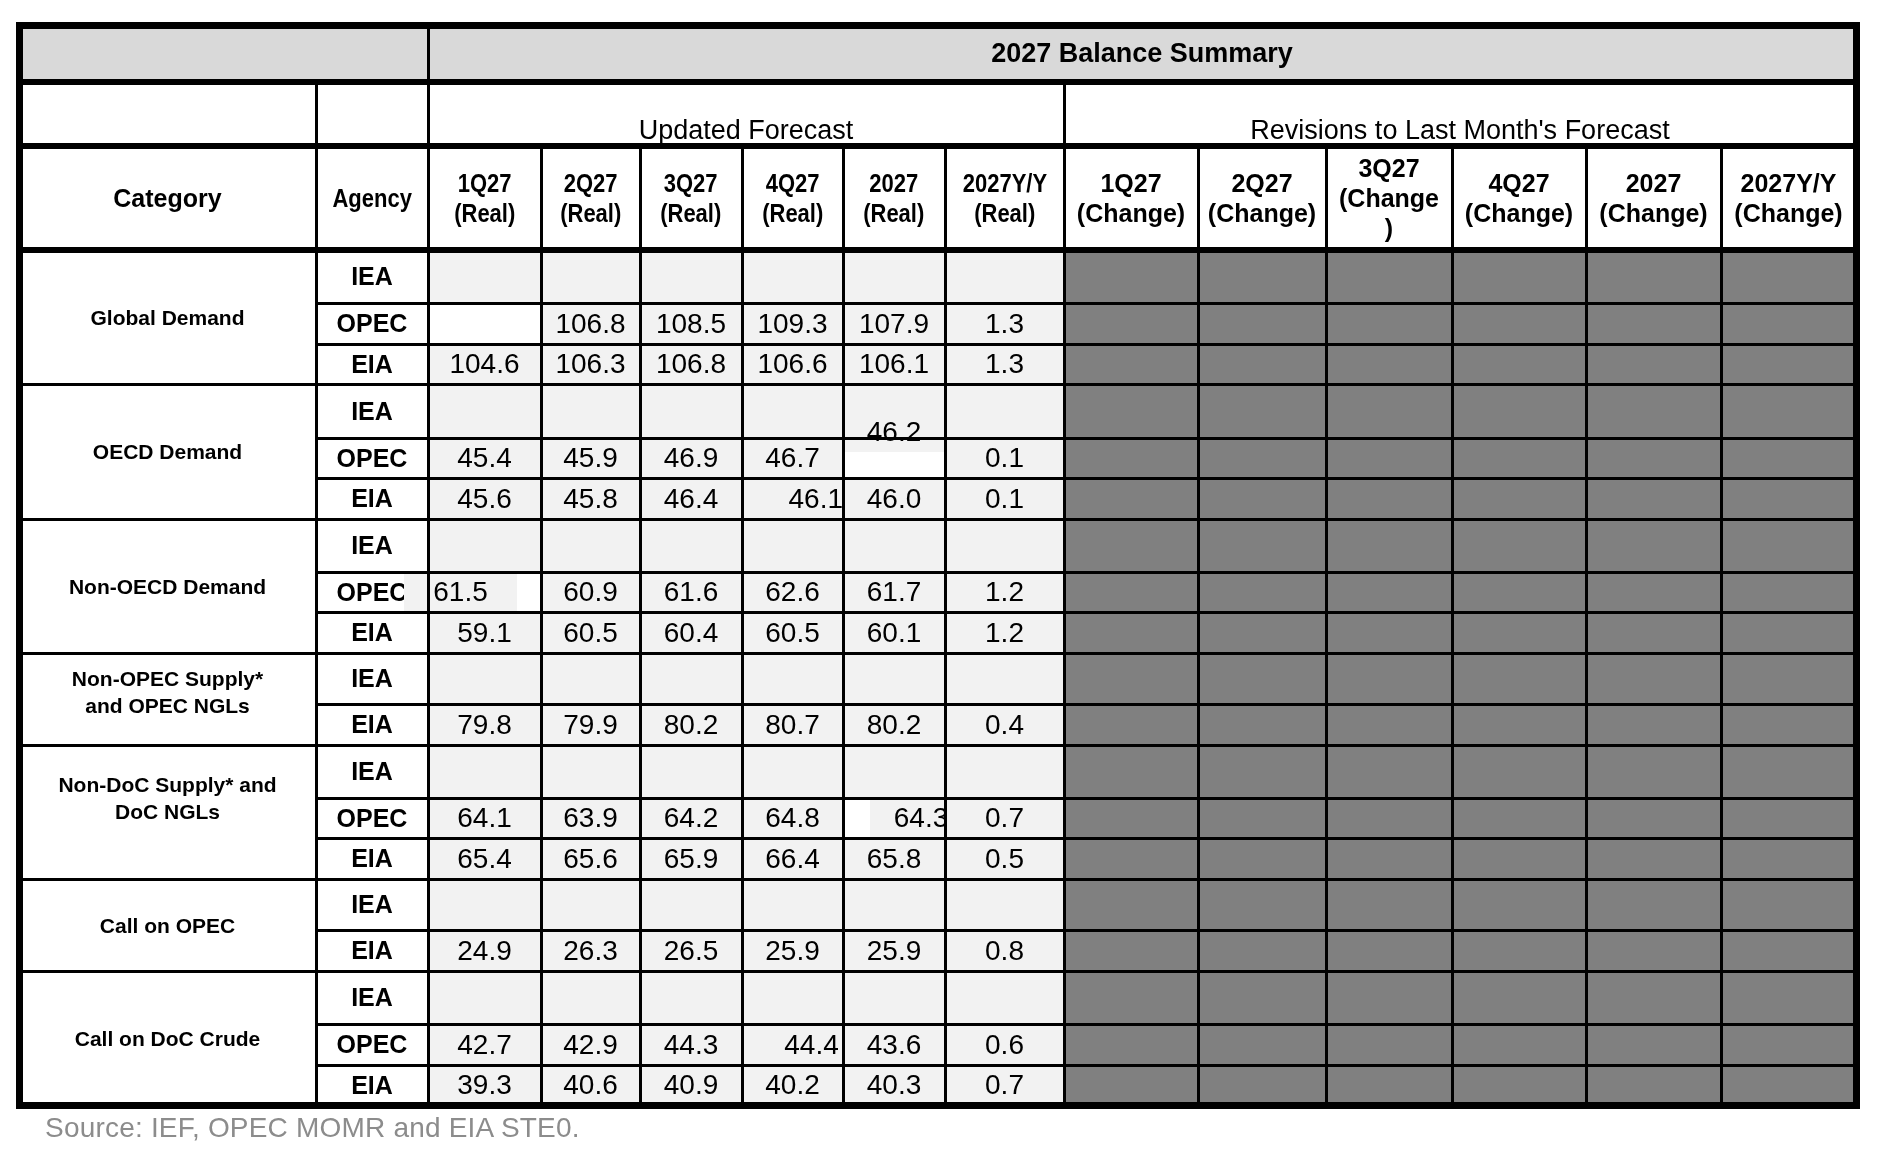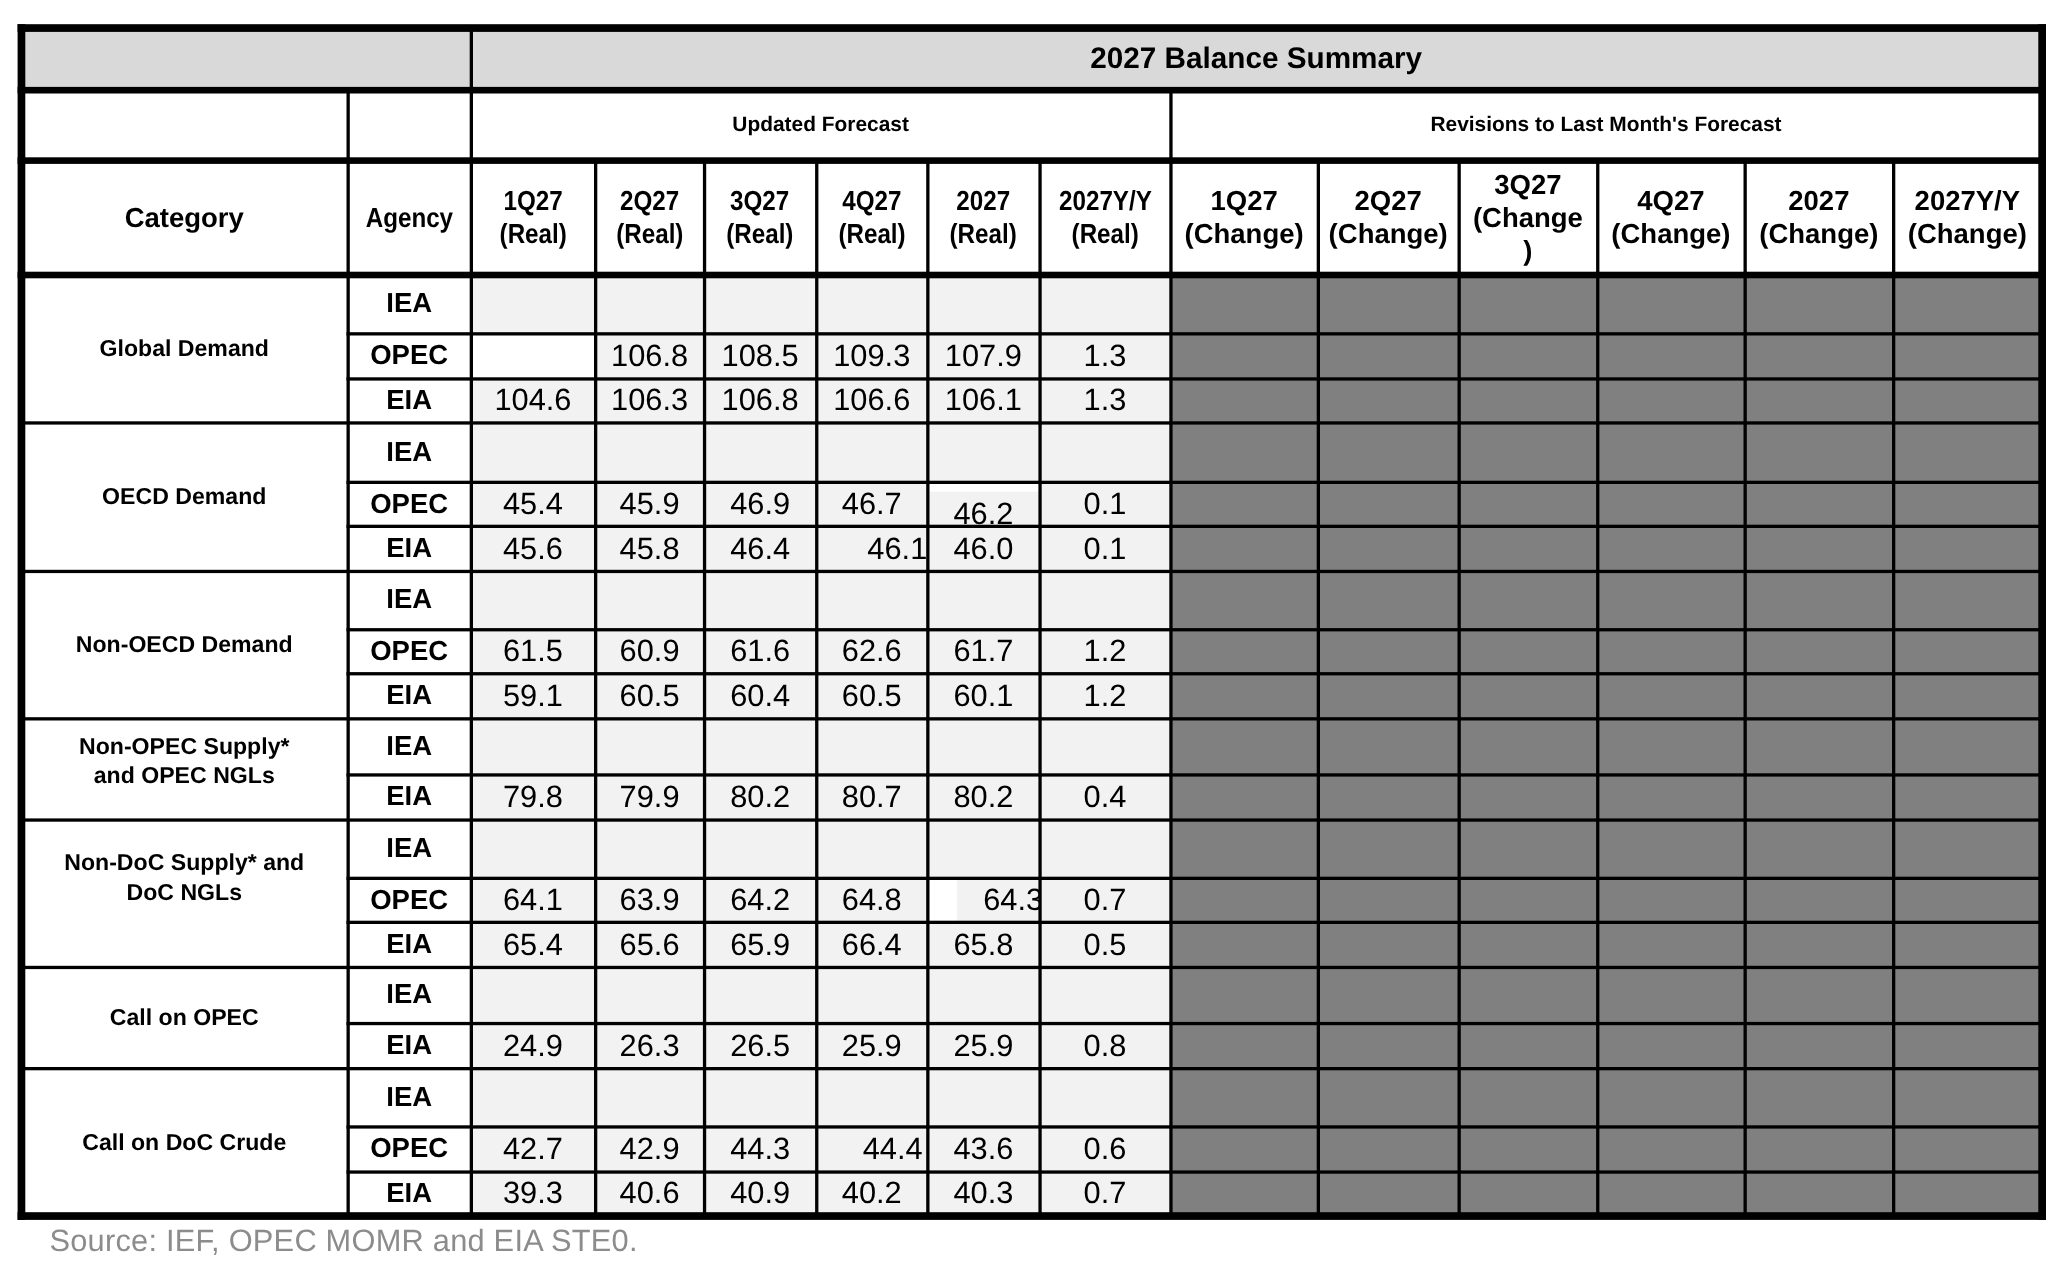--- a/index.html
+++ b/index.html
@@ -5,21 +5,21 @@
   html, body { margin:0; padding:0; background:#ffffff; }
   body { width:1880px; height:1156px; position:relative; overflow:hidden;
          font-family:"Liberation Sans", sans-serif; color:#000; }
   #sheet { position:absolute; left:0; top:0; width:1880px; height:1156px; }
   .cell { position:absolute; box-sizing:border-box; display:flex; align-items:center;
           justify-content:center; text-align:center; }
   .title-bg { background:#d9d9d9; }
   .data-bg { background:#f2f2f2; }
   .rev-bg { background:#808080; }
   .txt-title { font-weight:bold; font-size:27px; }
-  .txt-section { font-weight:bold; font-size:19px; }
+  .txt-section { font-weight:normal; font-size:27px;align-items:flex-end; }
   .txt-colhead { font-weight:bold; font-size:25px; line-height:30px; }
   .txt-colhead.narrow span { display:inline-block; transform:scaleX(0.88); }
   .txt-cat { font-weight:bold; font-size:21px; line-height:27px; }
   .txt-agency { font-weight:bold; font-size:25px; }
   .txt-num { font-size:28px; }
   .hline, .vline { position:absolute; background:#000; }
   .source { position:absolute; left:45px; top:1112px; font-size:28px; color:#8c8c8c;
             font-family:"Liberation Sans", sans-serif; letter-spacing:0.2px; }
 </style>
 </head>
@@ -232,21 +232,21 @@
     </div>
     <div class="cell data-bg txt-num" style="left: 541px; top: 438px; width: 99px; height: 40px;">
       <span>45.9</span>
     </div>
     <div class="cell data-bg txt-num" style="left: 640px; top: 438px; width: 102px; height: 40px;">
       <span>46.9</span>
     </div>
     <div class="cell data-bg txt-num" style="left: 742px; top: 438px; width: 101px; height: 40px;">
       <span>46.7</span>
     </div>
-    <div class="cell data-bg txt-num" style="left: 843px; top: 447px; width: 102px; height: 40px;">
+    <div class="cell data-bg txt-num" style="left: 843px; top: 412px; width: 102px; height: 40px;">
       <span>46.2</span>
     </div>
     <div class="cell data-bg txt-num" style="left: 945px; top: 438px; width: 119px; height: 40px;">
       <span>0.1</span>
     </div>
     <div class="cell rev-bg" style="left: 1064px; top: 438px; width: 134px; height: 40px;"></div>
     <div class="cell rev-bg" style="left: 1198px; top: 438px; width: 128px; height: 40px;"></div>
     <div class="cell rev-bg" style="left: 1326px; top: 438px; width: 126px; height: 40px;"></div>
     <div class="cell rev-bg" style="left: 1452px; top: 438px; width: 134px; height: 40px;"></div>
     <div class="cell rev-bg" style="left: 1586px; top: 438px; width: 135px; height: 40px;"></div>
@@ -301,21 +301,21 @@
     </div>
     <div class="cell rev-bg" style="left: 1064px; top: 519px; width: 134px; height: 53px;"></div>
     <div class="cell rev-bg" style="left: 1198px; top: 519px; width: 128px; height: 53px;"></div>
     <div class="cell rev-bg" style="left: 1326px; top: 519px; width: 126px; height: 53px;"></div>
     <div class="cell rev-bg" style="left: 1452px; top: 519px; width: 134px; height: 53px;"></div>
     <div class="cell rev-bg" style="left: 1586px; top: 519px; width: 135px; height: 53px;"></div>
     <div class="cell rev-bg" style="left: 1721px; top: 519px; width: 135px; height: 53px;"></div>
     <div class="cell txt-agency" style="left: 316px; top: 572px; width: 112px; height: 40px;">
       <span>OPEC</span>
     </div>
-    <div class="cell data-bg txt-num" style="left: 428px; top: 572px; width: 113px; height: 40px;">
+    <div class="cell data-bg txt-num" style="left: 404px; top: 572px; width: 113px; height: 40px;">
       <span>61.5</span>
     </div>
     <div class="cell data-bg txt-num" style="left: 541px; top: 572px; width: 99px; height: 40px;">
       <span>60.9</span>
     </div>
     <div class="cell data-bg txt-num" style="left: 640px; top: 572px; width: 102px; height: 40px;">
       <span>61.6</span>
     </div>
     <div class="cell data-bg txt-num" style="left: 742px; top: 572px; width: 101px; height: 40px;">
       <span>62.6</span>

